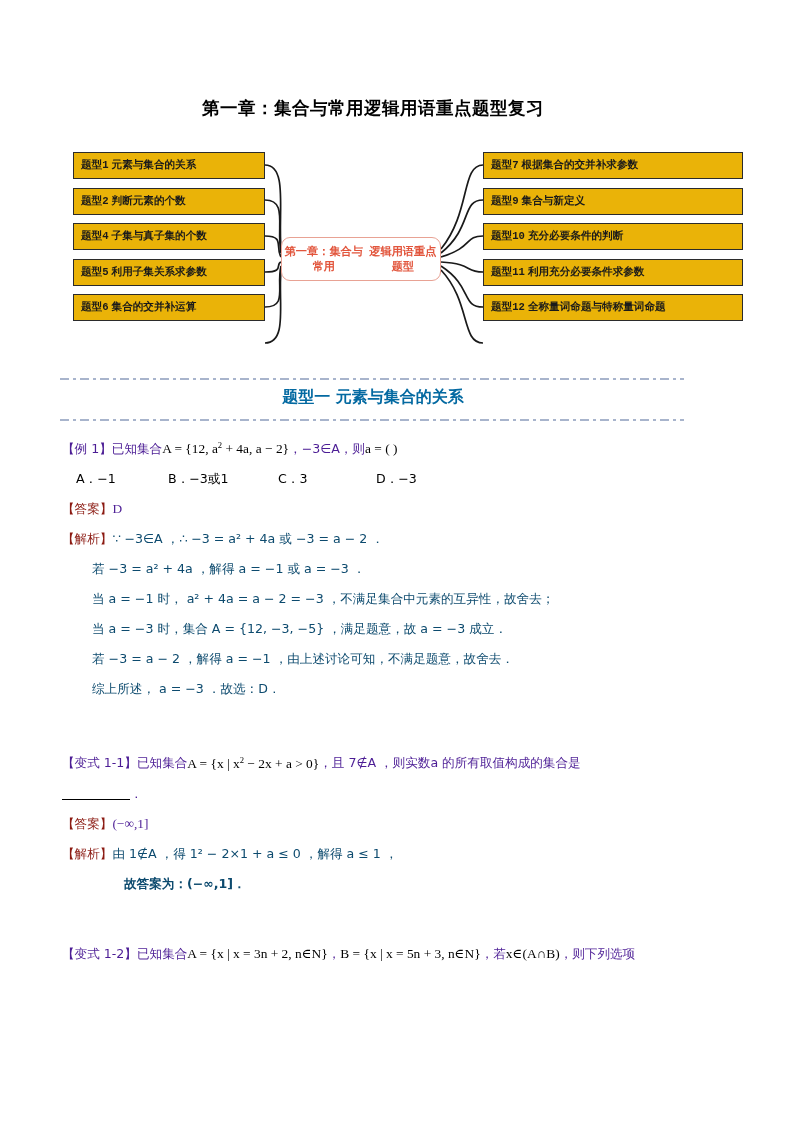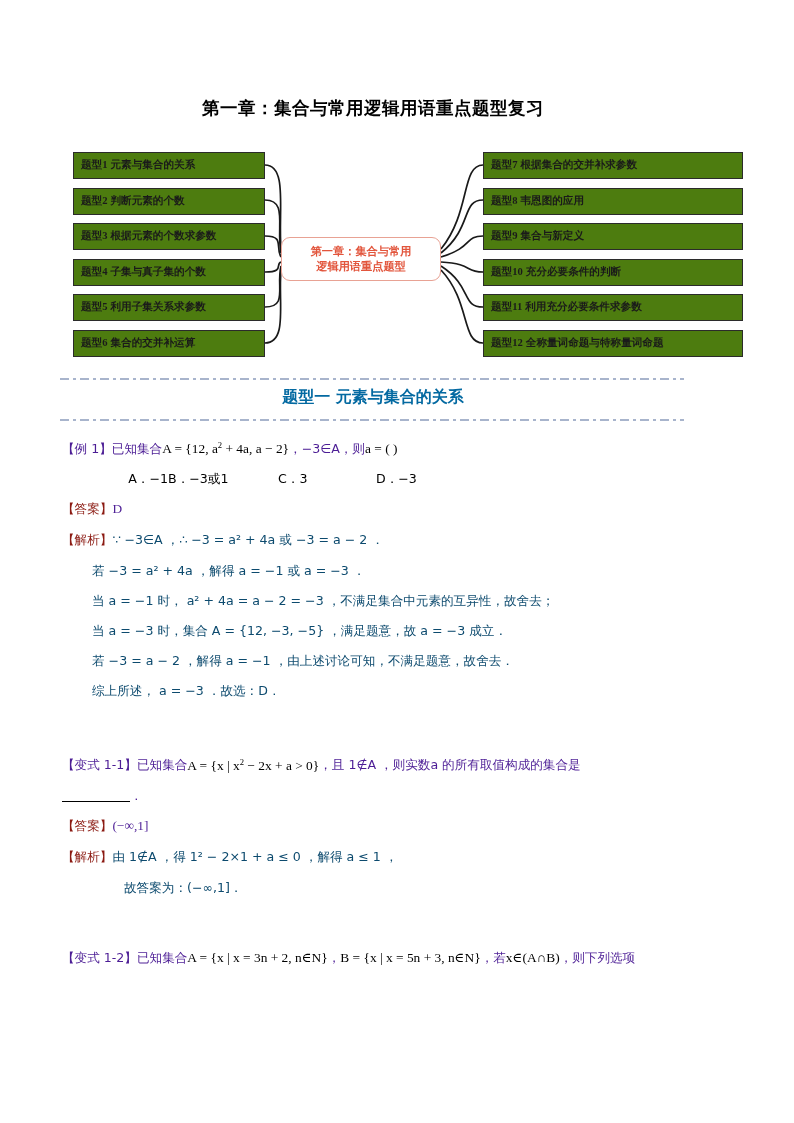--- a/index.html
+++ b/index.html
@@ -58,46 +58,45 @@
     flex-direction: column;
     gap: 8.5px;
     z-index: 2;
   }
   .mm-col-left { left: 0px; width: 192px; }
   .mm-col-right { left: 410px; width: 260px; }
 
   .mm-box {
     box-sizing: border-box;
     border: 1.6px solid #2b2b2b;
-    background: #4d7c0f;
+    background: #eab308;
     height: 27px;
     line-height: 24px;
     padding: 0 7px;
-    font-family: Liberation Serif, serif;
+    font-family: Liberation Mono, monospace;
     font-weight: bold;
     font-size: 10.6px;
     color: #1a1a1a;
     white-space: nowrap;
     overflow: hidden;
   }
   .mm-box .num { margin-right: 3px; }
 
   .mm-center {
     position: absolute;
     left: 208px;
     top: 85px;
     width: 160px;
     height: 44px;
     box-sizing: border-box;
     border: 1.8px solid #e8a294;
     border-radius: 9px;
     background: #ffffff;
     z-index: 3;
     display: flex;
-    flex-direction: column;
     align-items: center;
     justify-content: center;
     font-family: "DejaVu Sans", "Liberation Sans", sans-serif;
     font-weight: bold;
     font-size: 11.2px;
     line-height: 15px;
     color: #e2553c;
     text-align: center;
   }
 
@@ -134,42 +133,42 @@
   .line {
     white-space: nowrap;
     font-family: "DejaVu Sans", "Liberation Sans", sans-serif;
     font-size: 12.6px;
   }
 
   .lbl {
     font-family: "DejaVu Sans", "Liberation Sans", sans-serif;
     font-weight: normal;
   }
-  .red { color: #8b1a12; font-family: Liberation Mono, monospace; }
+  .red { color: #8b1a12; }
   .redline { color: #0c4a6e; }
   .blk { color: #4c1d95; }
   .mathn {
     font-family: "Liberation Serif", "DejaVu Serif", serif;
     font-style: normal;
     font-size: 13.4px;
   }
   .mathn sup, .mathv sup { font-size: 8.6px; }
 
   .opts {
     margin-left: 14px;
     font-family: "DejaVu Sans", "Liberation Sans", sans-serif;
     font-size: 12.6px;
   }
   .opts .opt { display: inline-block; }
-  .opt-a { width: 92px; text-align: right; }
+  .opt-a { width: 92px; }
   .opt-b { width: 110px; }
   .opt-c { width: 98px; }
 
   .indent1 { padding-left: 30px; }
-  .indent2 { padding-left: 62px; }
+  .indent2 { padding-left: 62px; font-weight: bold; }
   .gap-lg { height: 40px; }
 
   .blank-ul {
     display: inline-block;
     border-bottom: 1.2px solid #000;
     width: 68px;
     height: 13px;
     vertical-align: -2px;
   }
 </style>
@@ -202,44 +201,38 @@
     </svg>
 
     <div class="mm-col mm-col-left">
       <div class="mm-box">
         <span class="num">题型1</span><span>元素与集合的关系</span>
       </div>
       <div class="mm-box">
         <span class="num">题型2</span><span>判断元素的个数</span>
       </div>
       <div class="mm-box">
-        <span class="num">题型3</span><span>根据元素的个数求参数</span>
-      </div>
-      <div class="mm-box">
         <span class="num">题型4</span><span>子集与真子集的个数</span>
       </div>
       <div class="mm-box">
         <span class="num">题型5</span><span>利用子集关系求参数</span>
       </div>
       <div class="mm-box">
         <span class="num">题型6</span><span>集合的交并补运算</span>
       </div>
     </div>
 
     <div class="mm-center">
       <span>第一章：集合与常用</span>
       <span>逻辑用语重点题型</span>
     </div>
 
     <div class="mm-col mm-col-right">
       <div class="mm-box">
         <span class="num">题型7</span><span>根据集合的交并补求参数</span>
-      </div>
-      <div class="mm-box">
-        <span class="num">题型8</span><span>韦恩图的应用</span>
       </div>
       <div class="mm-box">
         <span class="num">题型9</span><span>集合与新定义</span>
       </div>
       <div class="mm-box">
         <span class="num">题型10</span><span>充分必要条件的判断</span>
       </div>
       <div class="mm-box">
         <span class="num">题型11</span><span>利用充分必要条件求参数</span>
       </div>
@@ -272,21 +265,21 @@
     </div>
     <div class="line indent1 redline">若 −3 = a² + 4a ，解得 a = −1 或 a = −3 ．</div>
     <div class="line indent1 redline">当 a = −1 时， a² + 4a = a − 2 = −3 ，不满足集合中元素的互异性，故舍去；</div>
     <div class="line indent1 redline">当 a = −3 时，集合 A = {12, −3, −5} ，满足题意，故 a = −3 成立．</div>
     <div class="line indent1 redline">若 −3 = a − 2 ，解得 a = −1 ，由上述讨论可知，不满足题意，故舍去．</div>
     <div class="line indent1 redline">综上所述， a = −3 ．故选：D．</div>
 
     <div class="gap-lg"></div>
 
     <div class="line">
-      <span class="lbl blk">【变式 1-1】</span><span class="blk">已知集合</span><span class="mathn"><span>A = {x | x</span><sup>2</sup><span> − 2x + a &gt; 0}</span></span><span class="blk">，且 1∉A ，则实数</span><span class="blk">a 的所有取值构成的集合是</span>
+      <span class="lbl blk">【变式 1-1】</span><span class="blk">已知集合</span><span class="mathn"><span>A = {x | x</span><sup>2</sup><span> − 2x + a &gt; 0}</span></span><span class="blk">，且 7∉A ，则实数</span><span class="blk">a 的所有取值构成的集合是</span>
     </div>
     <div class="line">
       <span class="blank-ul"></span><span class="blk">．</span>
     </div>
     <div class="line">
       <span class="lbl red">【答案】</span><span class="mathn blk">(−∞,1]</span>
     </div>
     <div class="line">
       <span class="lbl red">【解析】</span><span class="redline">由 1∉A ，得 1² − 2×1 + a ≤ 0 ，解得 a ≤ 1 ，</span>
     </div>

